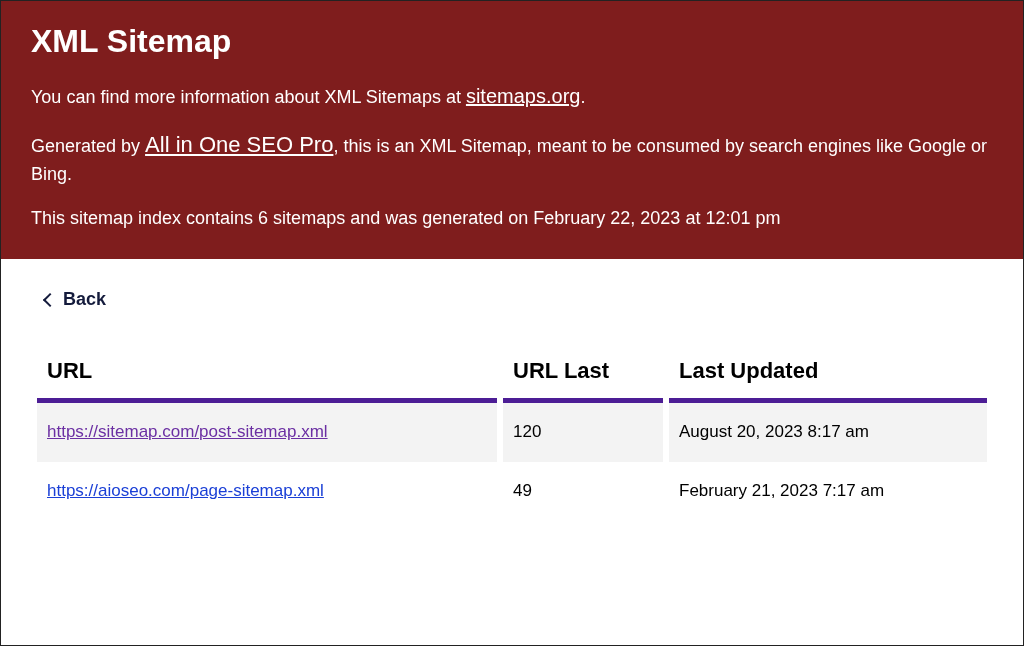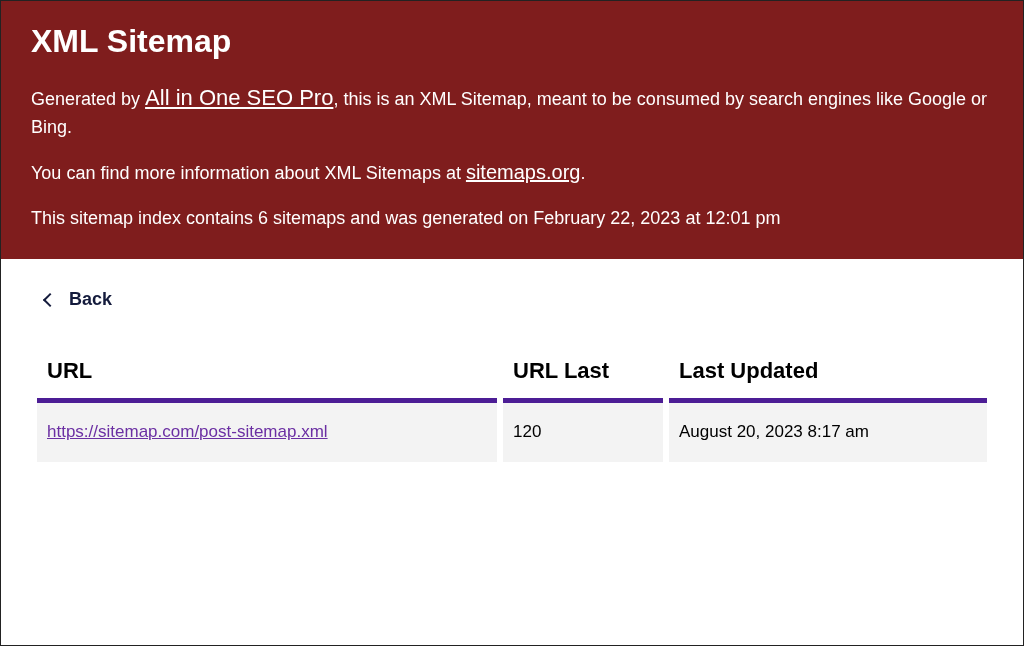--- a/index.html
+++ b/index.html
@@ -36,21 +36,21 @@
     font-size: 20px;
     color: #fff;
     text-decoration: underline;
   }
   .content {
     padding: 30px 30px 0 30px;
   }
   .back-row {
     display: flex;
     align-items: center;
-    gap: 14px;
+    gap: 8px;
     color: #141b3c;
     font-weight: 700;
     font-size: 18px;
     margin-left: 14px;
     margin-bottom: 48px;
     cursor: pointer;
     width: fit-content;
   }
   .chevron {
     width: 10px;
@@ -87,24 +87,24 @@
   td a.normal { color: #1a3fd6; }
   .col-url { width: 460px; }
   .col-count { width: 160px; }
 </style>
 </head>
 <body>
 
 <div class="header">
   <h1>XML Sitemap</h1>
   <p>
-    <span>Generated by </span><a href="#" class="big-link">All in One SEO Pro</a><span>, this is an XML Sitemap, meant to be consumed by search engines like Google or Bing.</span>
+    <span>You can find more information about XML Sitemaps at </span><a href="#" class="mid-link">sitemaps.org</a><span>.</span>
   </p>
   <p>
-    <span>You can find more information about XML Sitemaps at </span><a href="#" class="mid-link">sitemaps.org</a><span>.</span>
+    <span>Generated by </span><a href="#" class="big-link">All in One SEO Pro</a><span>, this is an XML Sitemap, meant to be consumed by search engines like Google or Bing.</span>
   </p>
   <p>This sitemap index contains 6 sitemaps and was generated on February 22, 2023 at 12:01 pm</p>
 </div>
 
 <div class="content">
   <div class="back-row">
     <span class="chevron"></span>
     <span>Back</span>
   </div>
 
@@ -115,15 +115,20 @@
         <th class="col-count">URL Last</th>
         <th>Last Updated</th>
       </tr>
     </thead>
     <tbody id="table-body">
         <tr>
           <td><a href="#" class="visited">https://sitemap.com/post-sitemap.xml</a></td>
           <td>120</td>
           <td>August 20, 2023 8:17 am</td>
         </tr>
+        <tr>
+          <td><a href="#" class="normal">https://aioseo.com/page-sitemap.xml</a></td>
+          <td>49</td>
+          <td>February 21, 2023 7:17 am</td>
+        </tr>
       </tbody>
   </table>
 </div>
 
 </body></html>

